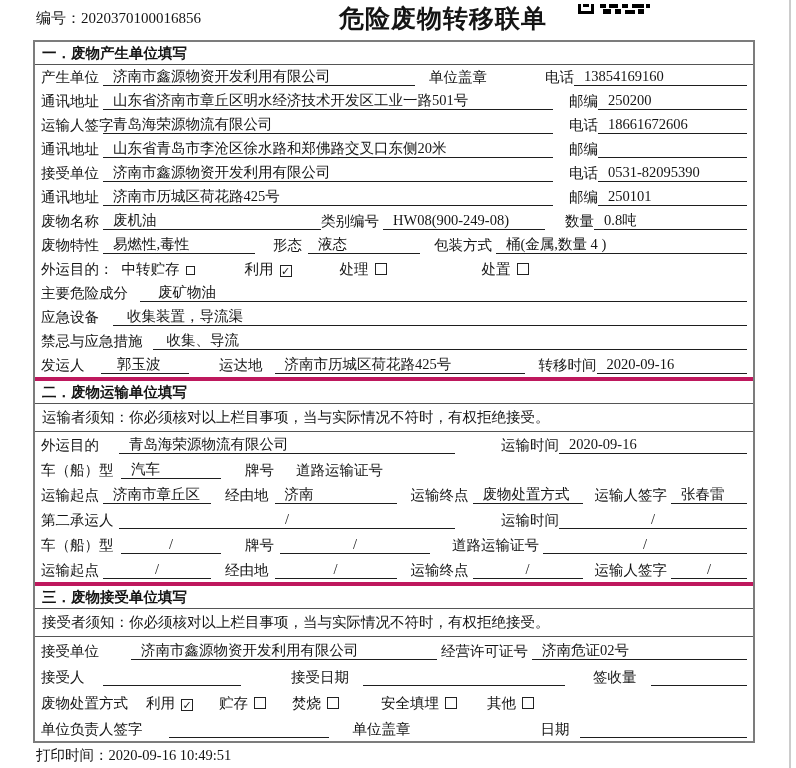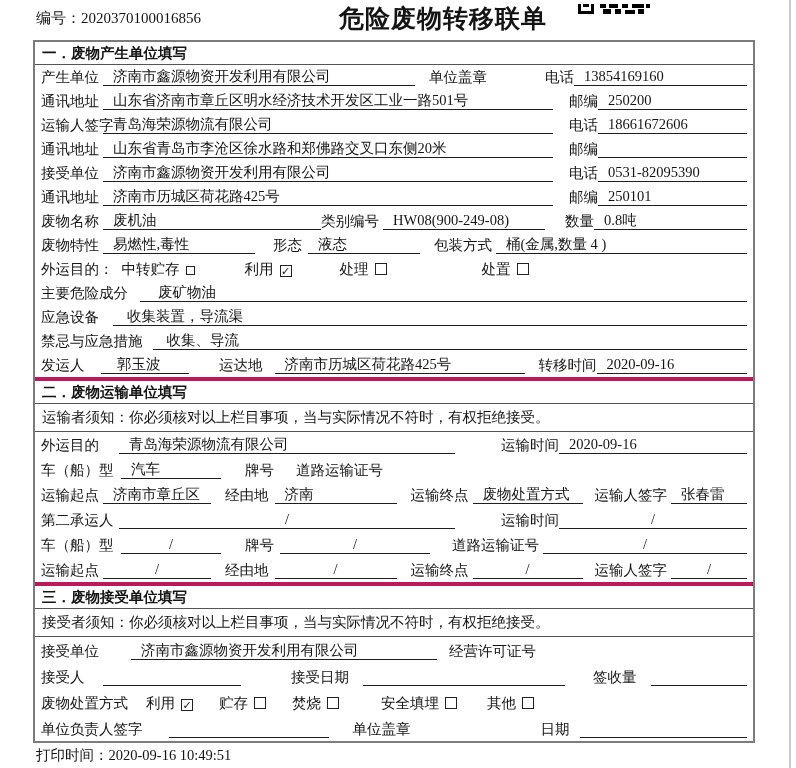--- a/index.html
+++ b/index.html
@@ -231,21 +231,22 @@
       </div>
     </div>
 
     <div class="sec sec-3">
       <div class="sh">三．废物接受单位填写</div>
       <div class="notice">接受者须知：你必须核对以上栏目事项，当与实际情况不符时，有权拒绝接受。</div>
 
       <div class="r">
         <span class="l" style="width:62px">接受单位</span>
         <span class="uv" style="width:306px;margin-left:28px">济南市鑫源物资开发利用有限公司</span>
-        <span class="l" style="margin-left:12px">经营许可证号</span>
+        <span class="l" style="margin-left:4px">经营许可证号</span>
+        <span class="uv f1" style="margin-left:4px">济南危证02号</span>
       </div>
 
       <div class="r">
         <span class="l" style="width:48px">接受人</span>
         <span class="uv" style="width:138px;margin-left:14px"></span>
         <span class="l" style="margin-left:50px">接受日期</span>
         <span class="uv" style="width:202px;margin-left:14px"></span>
         <span class="l" style="margin-left:28px">签收量</span>
         <span class="uv f1" style="margin-left:14px"></span>
       </div>

